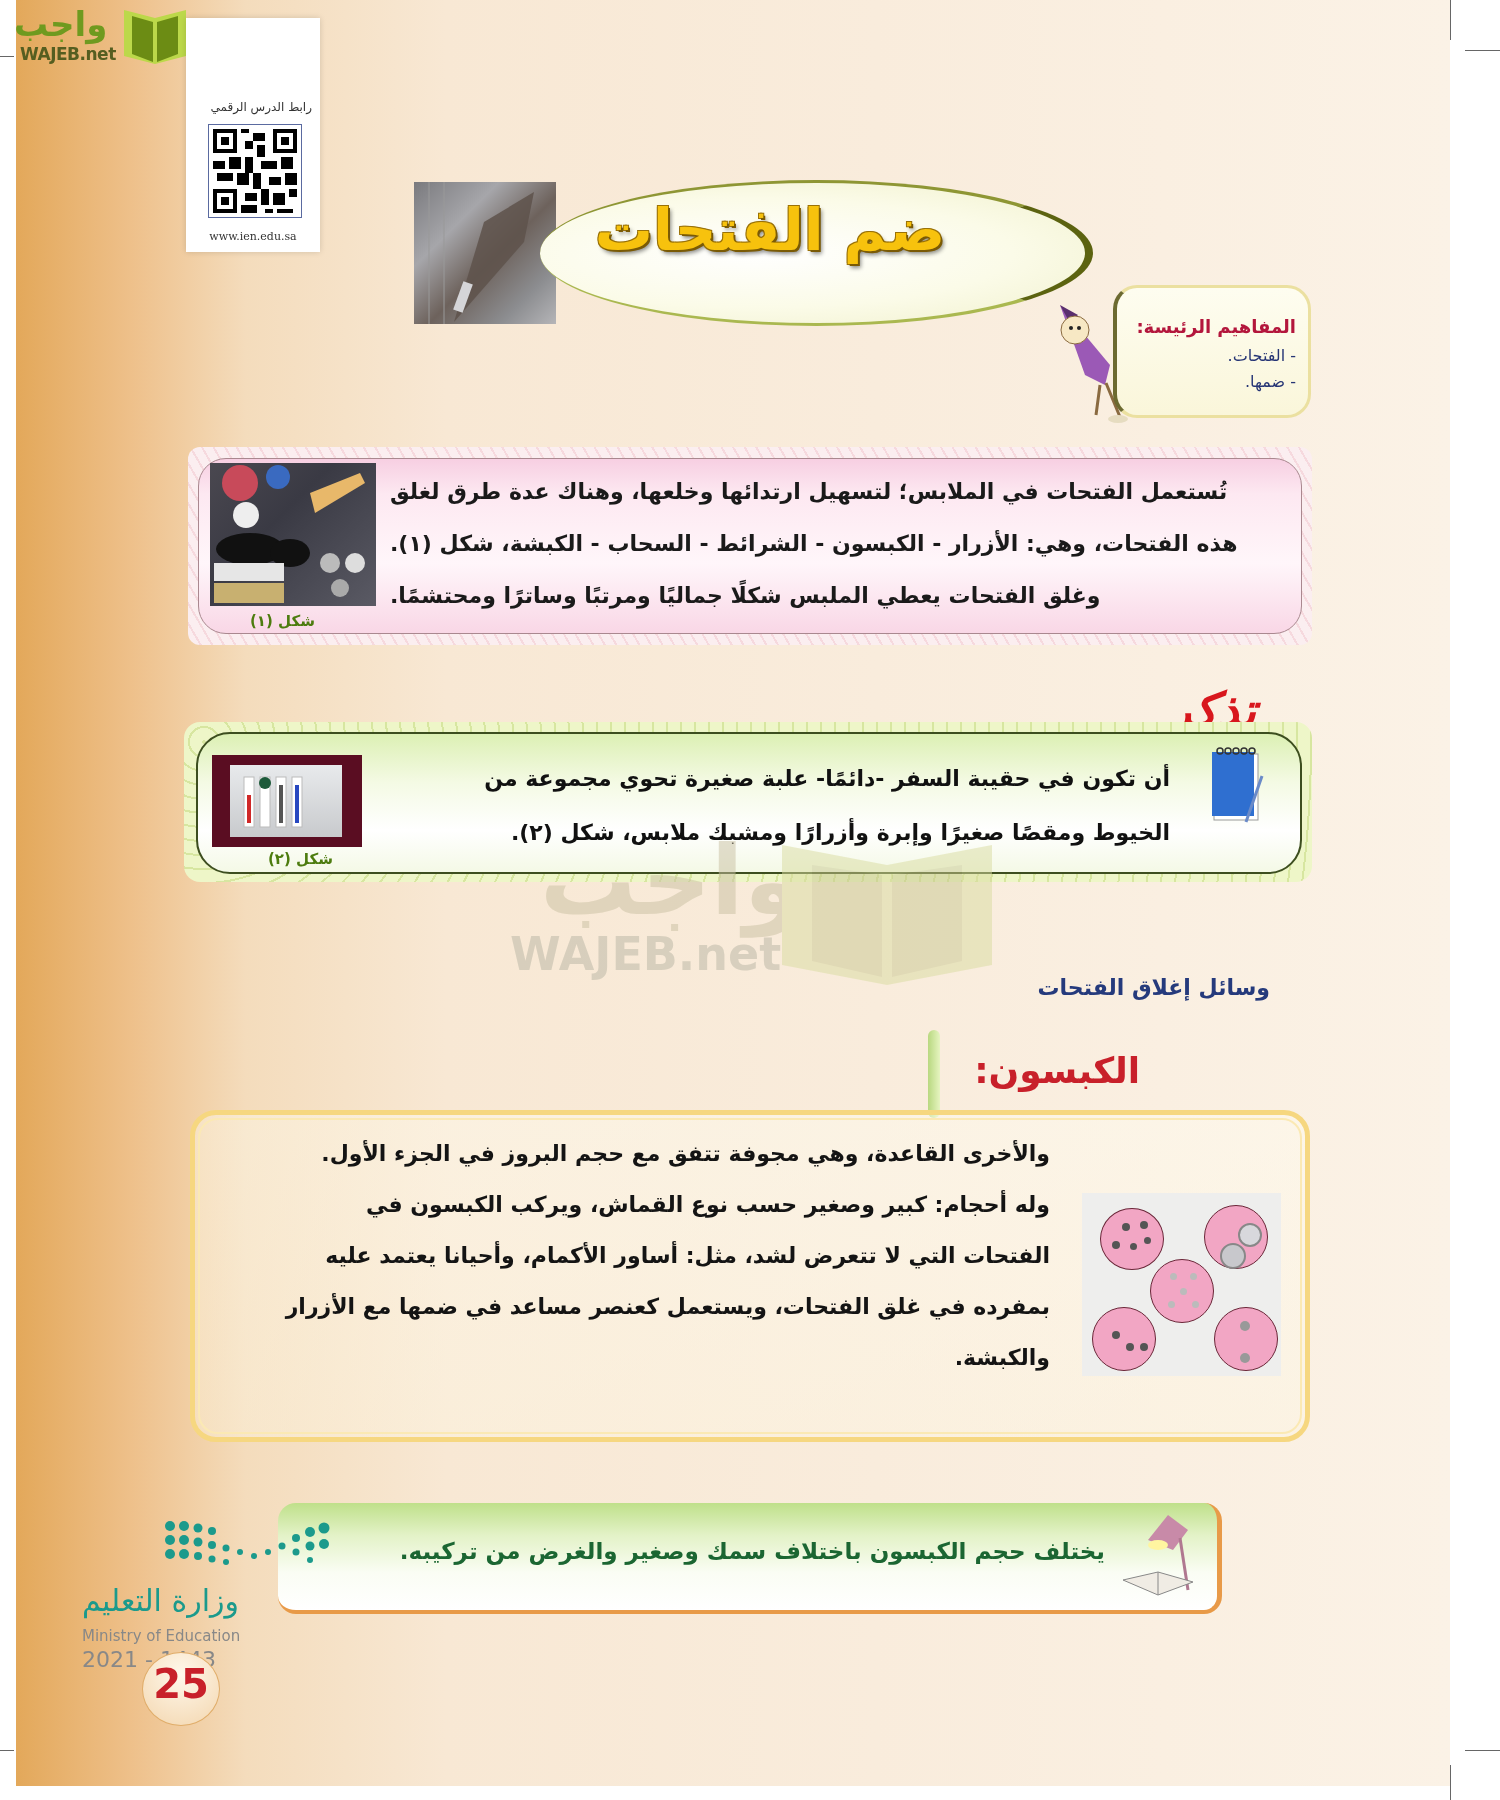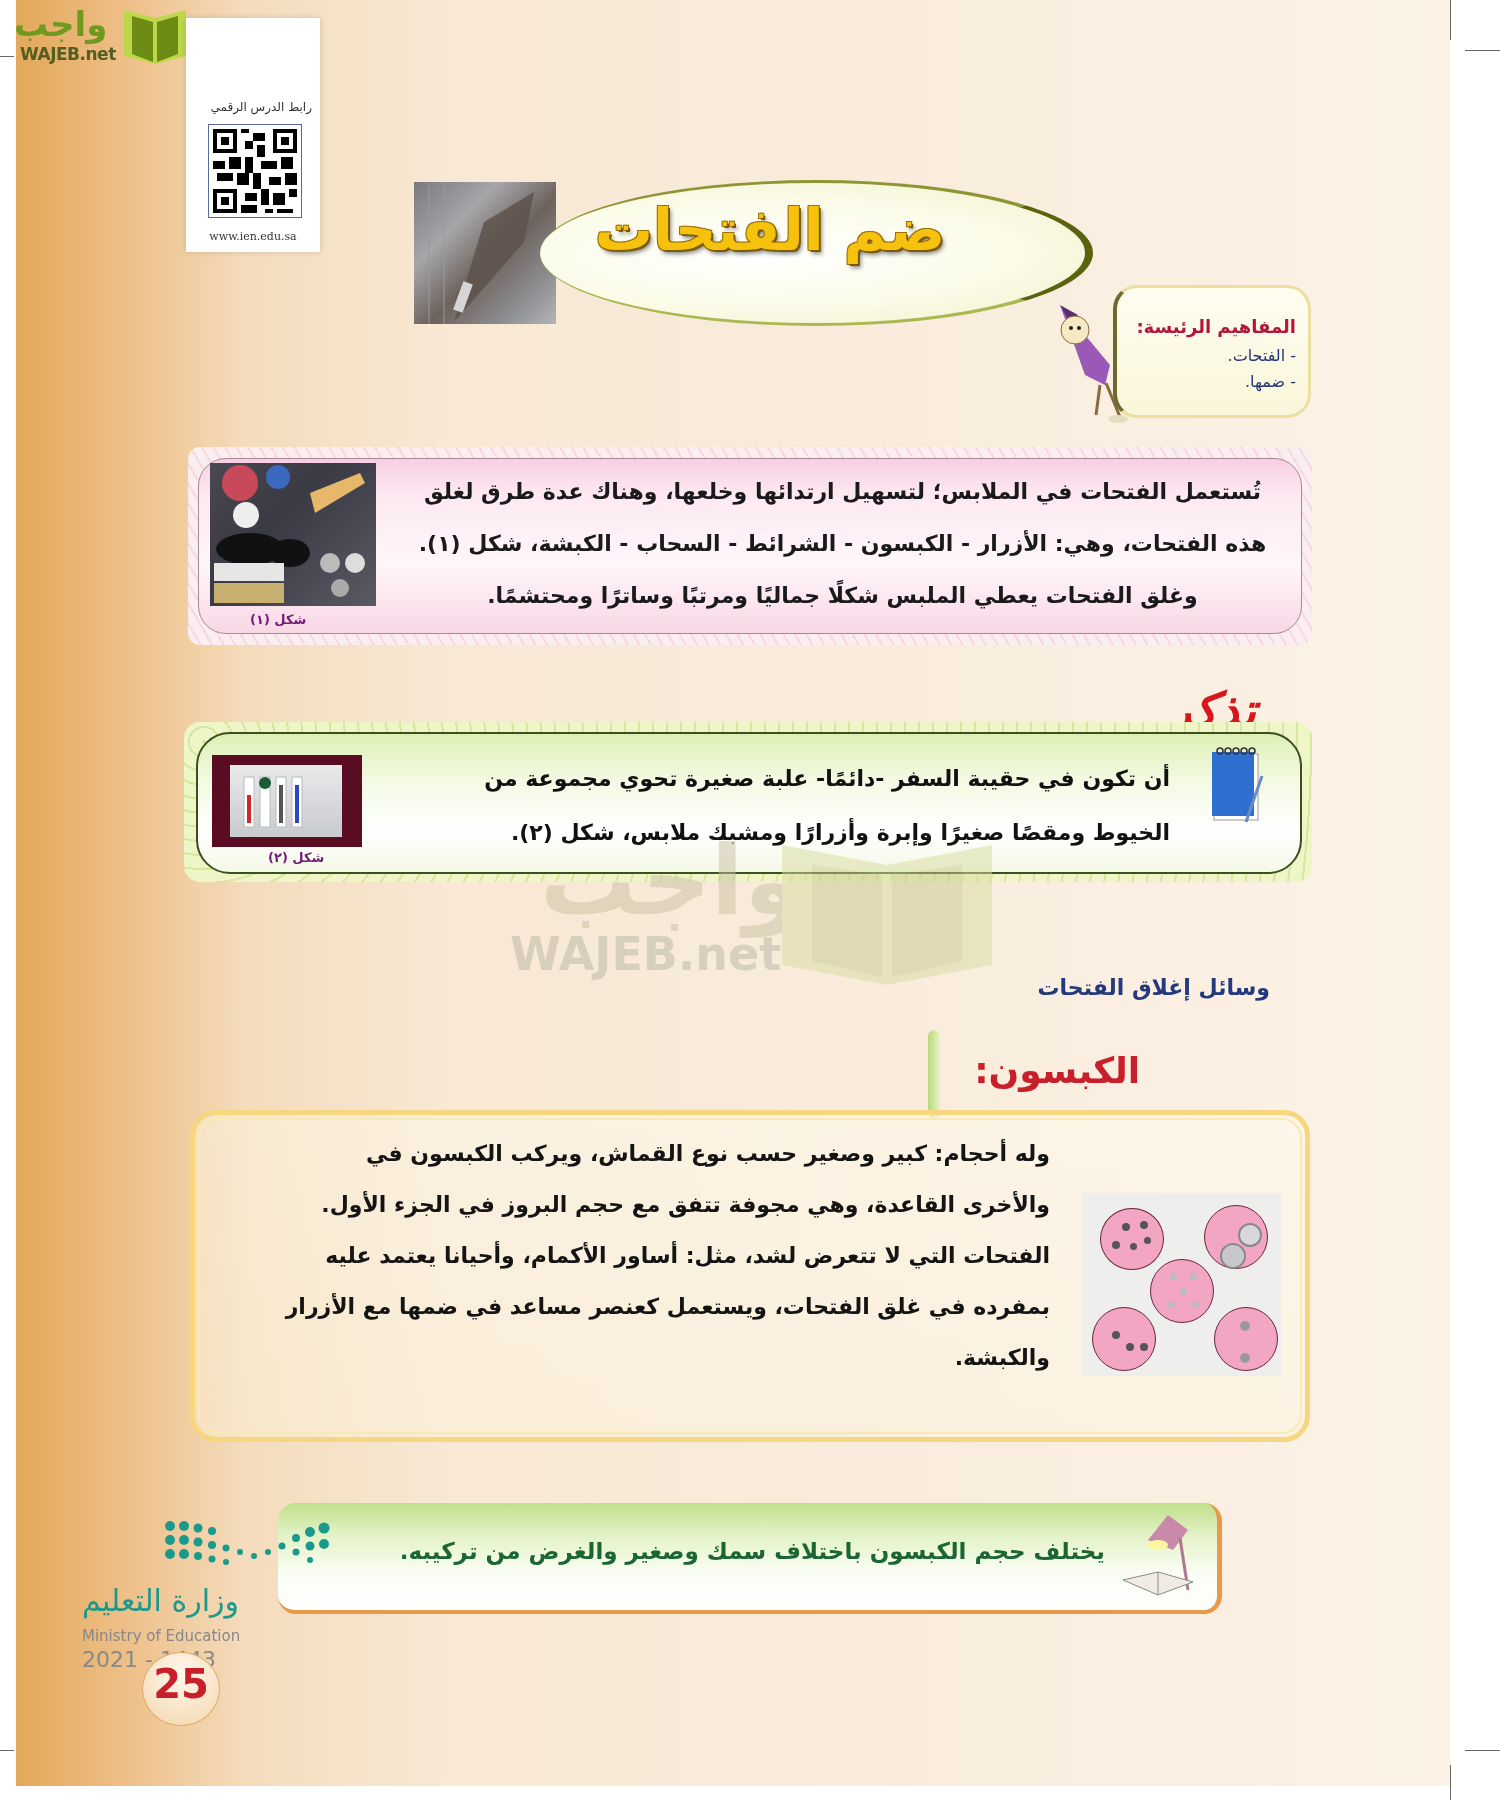--- a/index.html
+++ b/index.html
@@ -35,25 +35,25 @@
     background:linear-gradient(180deg,#fefdf0,#faf6da);border:3px solid #ebe0a0;border-left:4px solid #6c6a30;box-sizing:border-box;}
   .concepts-title{position:absolute;right:12px;top:28px;font-size:18px;font-weight:bold;color:#b3163c;direction:rtl;}
   .concepts-item{position:absolute;right:12px;font-size:16px;color:#263575;direction:rtl;}
   .mascot{position:absolute;left:1050px;top:295px;width:80px;height:130px;}
 
   
   .pink-frame{position:absolute;left:188px;top:447px;width:1124px;height:198px;
     background:repeating-linear-gradient(60deg,#f6d9de 0 2px,#fbeef0 2px 10px);border-radius:12px;}
   .pink-box{position:absolute;left:198px;top:458px;width:1104px;height:176px;border-radius:28px;
     background:linear-gradient(180deg,#f7cfe2 0%,#fde8f1 20%,#fff6fa 60%,#f9d7e6 100%);border:1.5px solid #a9888f;box-sizing:border-box;}
-  .pink-text{position:absolute;left:390px;top:466px;width:905px;direction:rtl;text-align:center;
+  .pink-text{position:absolute;left:390px;top:466px;width:905px;direction:rtl;text-align:left;
     font-size:22px;font-weight:bold;color:#1a1a1a;line-height:52px;}
   .fig1{position:absolute;left:210px;top:463px;width:166px;height:143px;
     background:linear-gradient(135deg,#4a4850 0%,#3a3a44 40%,#5a5a64 100%);}
-  .fig-cap{position:absolute;font-size:13px;font-weight:bold;color:#701a75;direction:rtl;}
+  .fig-cap{position:absolute;font-size:15px;font-weight:bold;color:#4d7c0f;direction:rtl;}
 
   
   .tadhakkar-title{position:absolute;left:1168px;top:682px;font-size:48px;font-weight:bold;color:#d8171d;direction:rtl;font-style:italic;letter-spacing:-2px;}
   .green-frame{position:absolute;left:184px;top:722px;width:1128px;height:160px;border-radius:16px;
     background:repeating-radial-gradient(circle at 20px 20px,#d7e6a0 0 2px,#eef6c8 2px 14px);}
   .green-box{position:absolute;left:196px;top:732px;width:1106px;height:142px;border-radius:34px;
     background:linear-gradient(180deg,#dcf0b4 0%,#f4fae4 35%,#ffffff 70%,#f4f9e6 100%);border:2px solid #3d4e1f;box-sizing:border-box;}
   .green-text{position:absolute;left:370px;top:752px;width:800px;direction:rtl;text-align:right;
     font-size:22px;font-weight:bold;color:#111;line-height:54px;}
   .fig2{position:absolute;left:212px;top:755px;width:150px;height:92px;background:#5a0d22;}
@@ -253,22 +253,22 @@
     <path d="M120 30 L120 132 L190 116 L190 20 Z" fill="#c8c890"></path>
   </svg>
 </div>
 
 <div class="subhead">وسائل إغلاق الفتحات</div>
 <div class="kab-bar"></div>
 <div class="kab-title">الكبسون:</div>
 <div class="kab-box"></div>
 <div class="kab-box-inner"></div>
 <div class="kab-text">
+  <div>والأخرى القاعدة، وهي مجوفة تتفق مع حجم البروز في الجزء الأول.</div>
   <div>وله أحجام: كبير وصغير حسب نوع القماش، ويركب الكبسون في</div>
-  <div>والأخرى القاعدة، وهي مجوفة تتفق مع حجم البروز في الجزء الأول.</div>
   <div>الفتحات التي لا تتعرض لشد، مثل: أساور الأكمام، وأحيانا يعتمد عليه</div>
   <div>بمفرده في غلق الفتحات، ويستعمل كعنصر مساعد في ضمها مع الأزرار</div>
   <div>والكبشة.</div>
 </div>
 <div class="kab-photo">
   <div class="snap" style="left:18px;top:15px;width:64px;height:62px;"></div>
   <div class="snap" style="left:122px;top:12px;width:64px;height:64px;"></div>
   <div class="snap" style="left:68px;top:66px;width:64px;height:64px;"></div>
   <div class="snap" style="left:10px;top:114px;width:64px;height:64px;"></div>
   <div class="snap" style="left:132px;top:114px;width:64px;height:64px;"></div>

